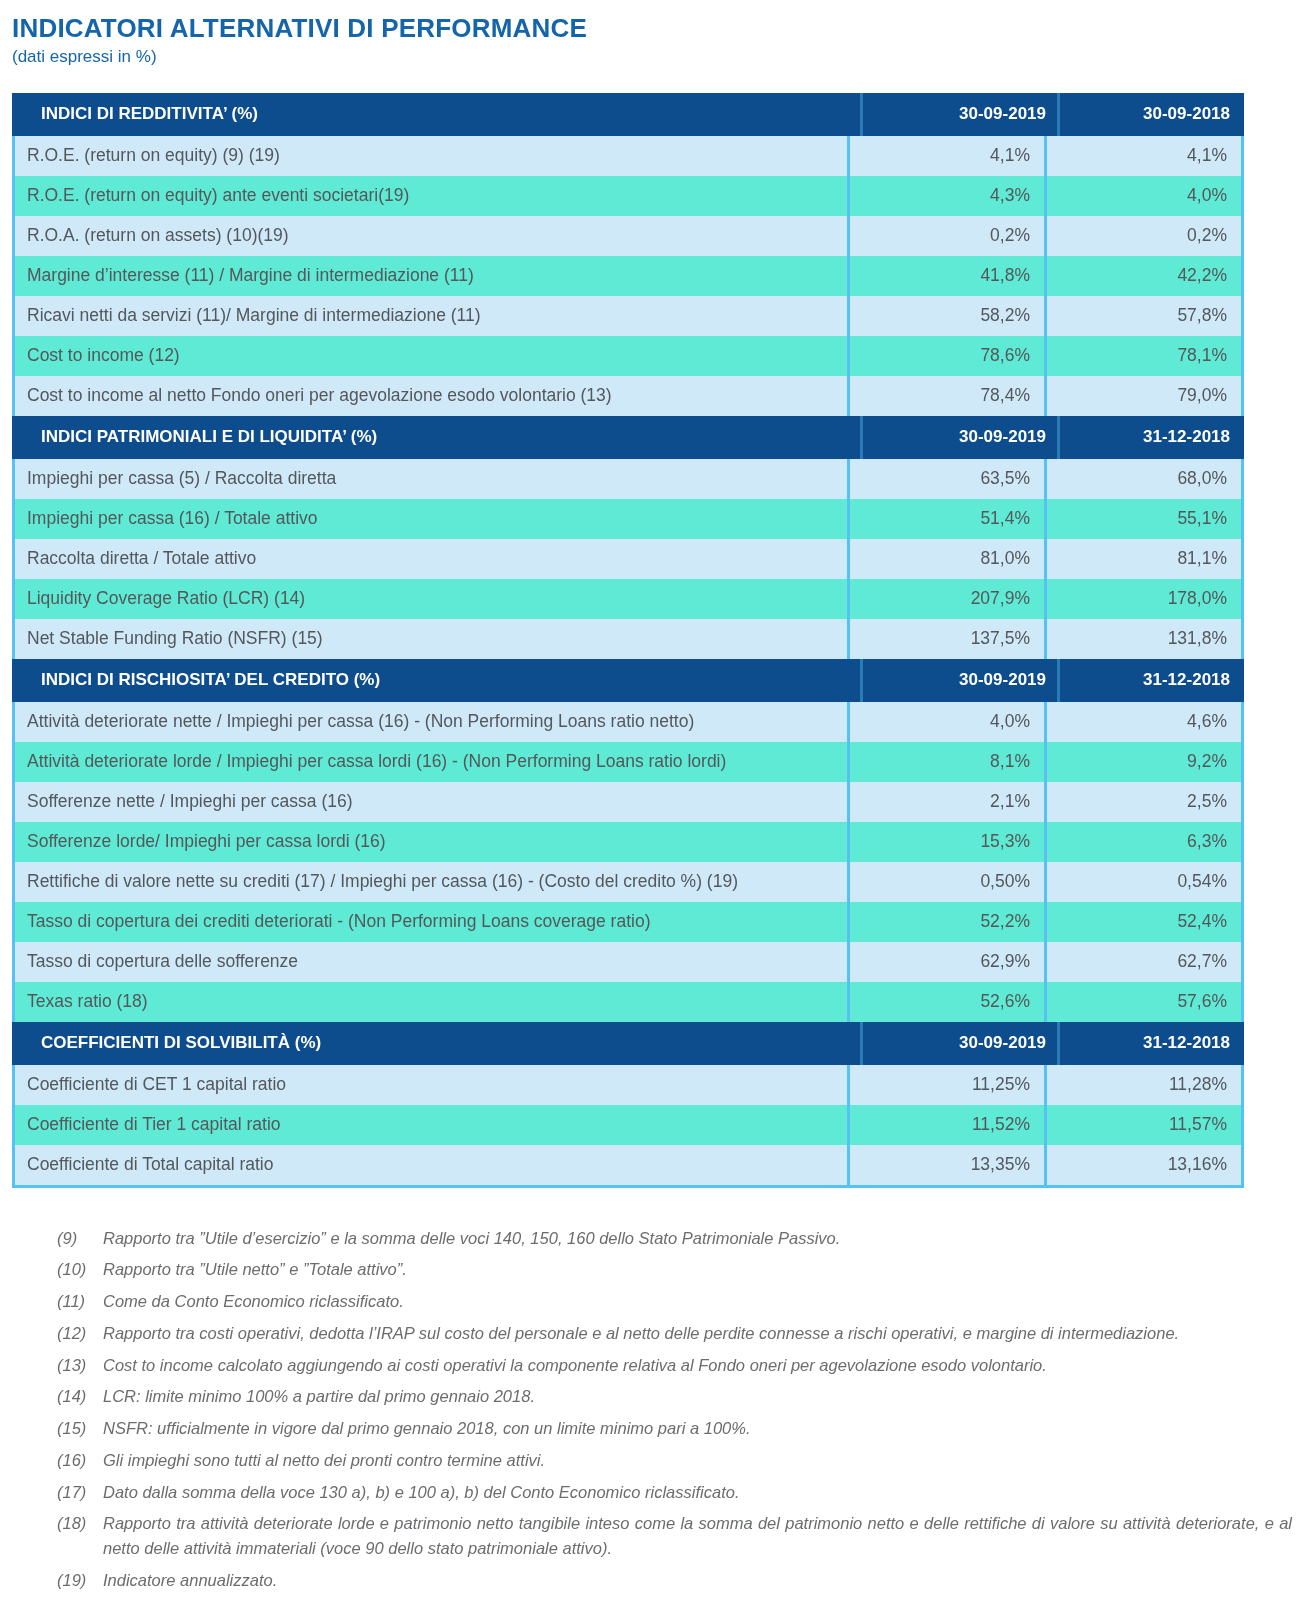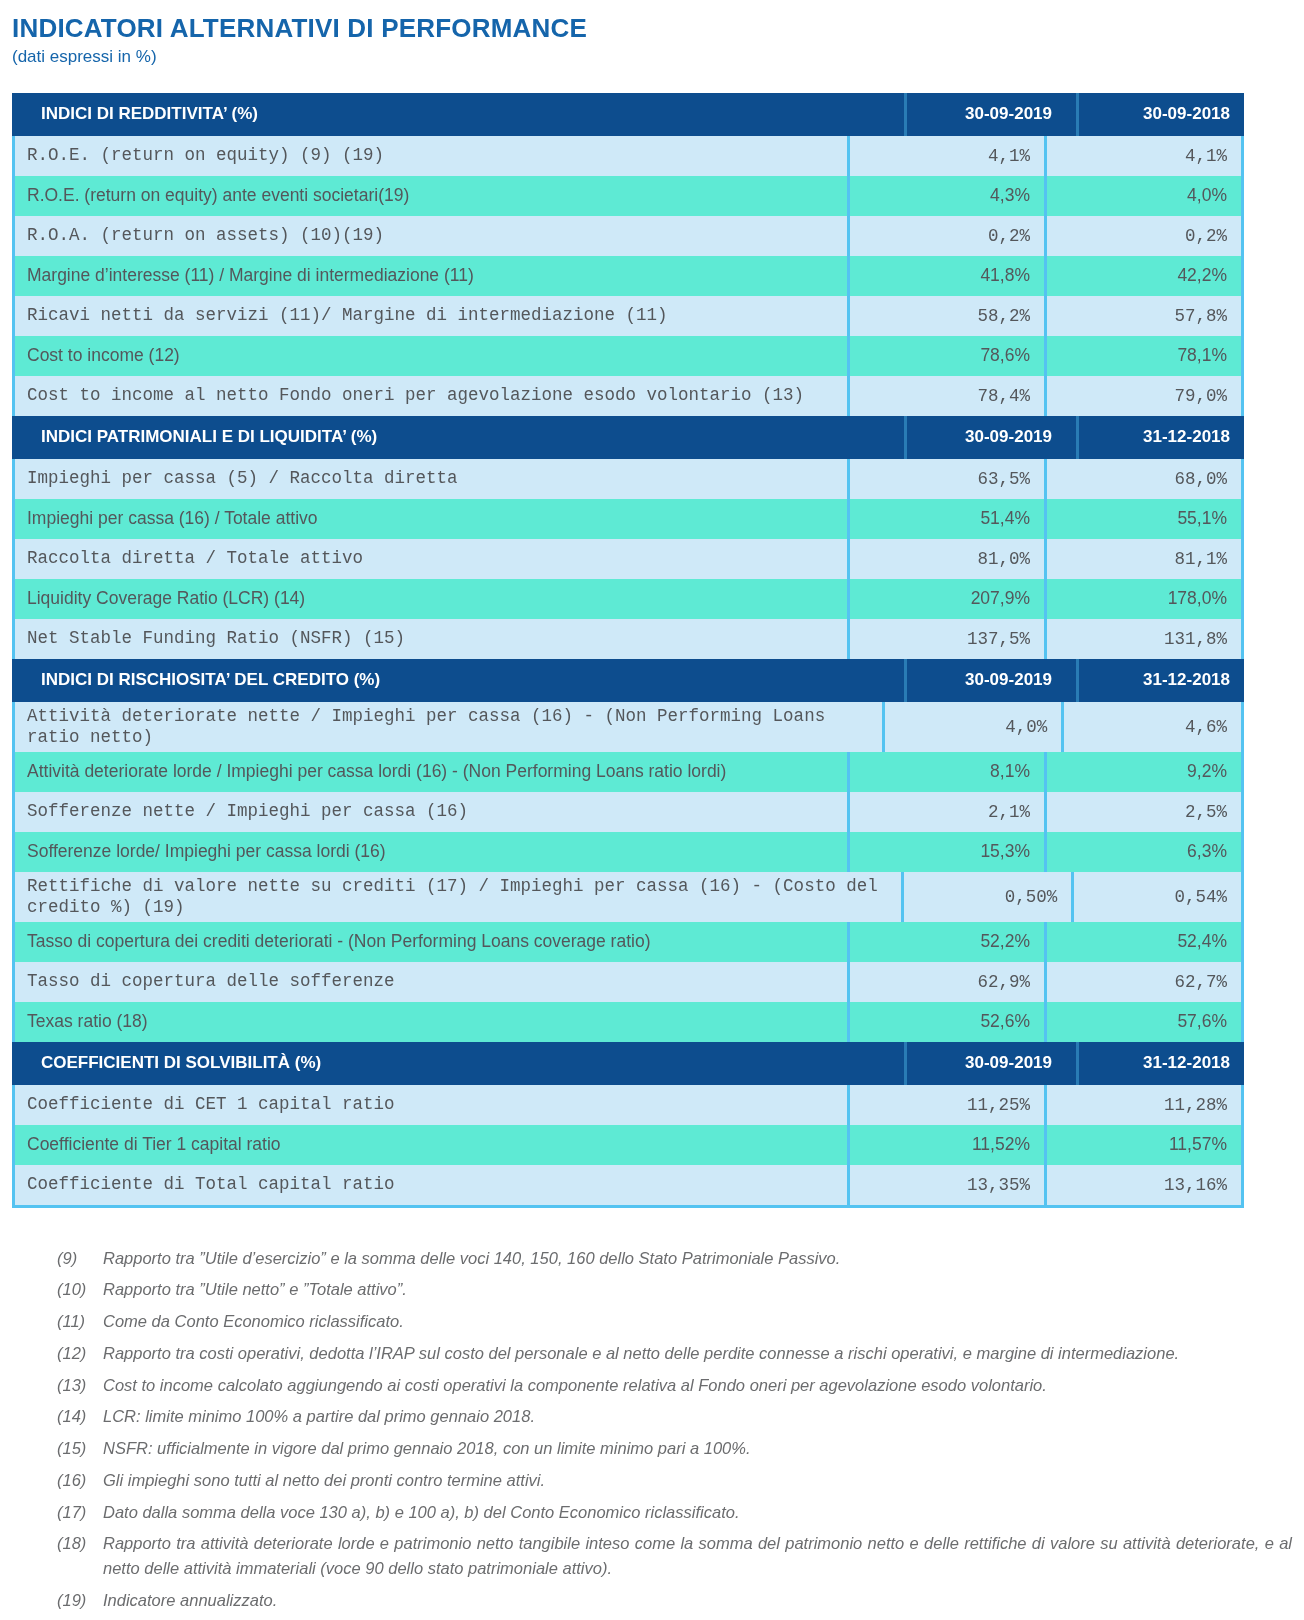--- a/index.html
+++ b/index.html
@@ -50,40 +50,40 @@
   .section-header .cell{
     display:flex;
     align-items:center;
   }
   .section-header .c-label{
     flex:1 1 auto;
     padding-left:29px;
     border-right:3px solid rgba(84,195,241,.40);
   }
   .section-header .c-v1{
-    width:172px;
+    width:197px;
     justify-content:flex-end;
-    padding-right:24px;
+    padding-right:11px;
     border-right:3px solid rgba(84,195,241,.40);
   }
   .section-header .c-v2{
-    width:165px;
+    width:184px;
     justify-content:flex-end;
     padding-right:14px;
   }
   .row{
     display:flex;
     align-items:stretch;
     min-height:40px;
     font-size:17.5px;
     color:var(--row-text);
     border-left:3px solid var(--border-cyan);
     border-right:3px solid var(--border-cyan);
   }
-  .row.alt{background:var(--row-alt-bg);font-family:Liberation Mono, monospace;}
+  .row.alt{background:var(--row-alt-bg);}
   .row.white{background:#5eead4;}
   .row .cell{display:flex;align-items:center;padding-top:4px;padding-bottom:4px;}
   .row .c-label{
     flex:1 1 auto;
     padding-left:12px;
     padding-right:10px;
     border-right:3px solid var(--border-cyan);
     line-height:1.2;
   }
   .row .c-v1{

